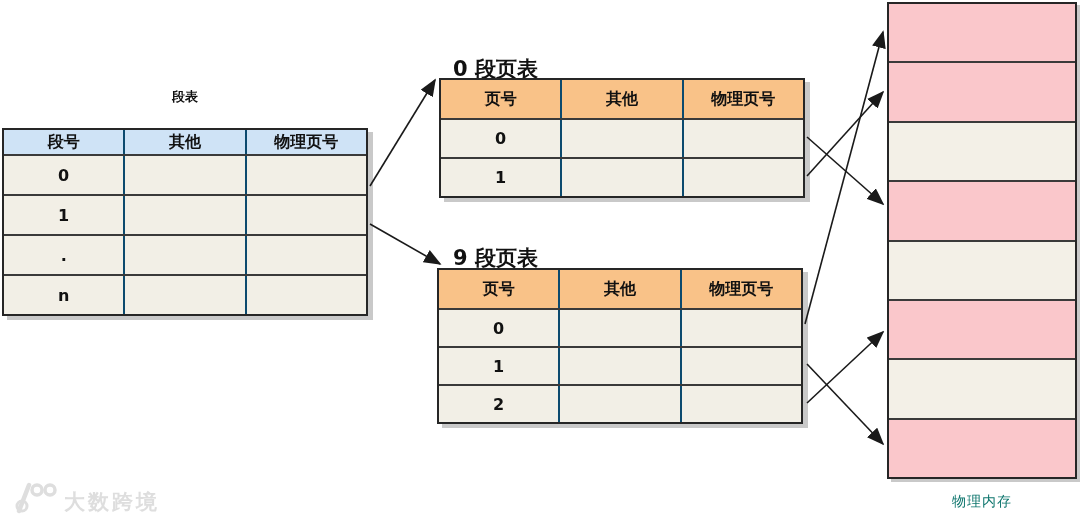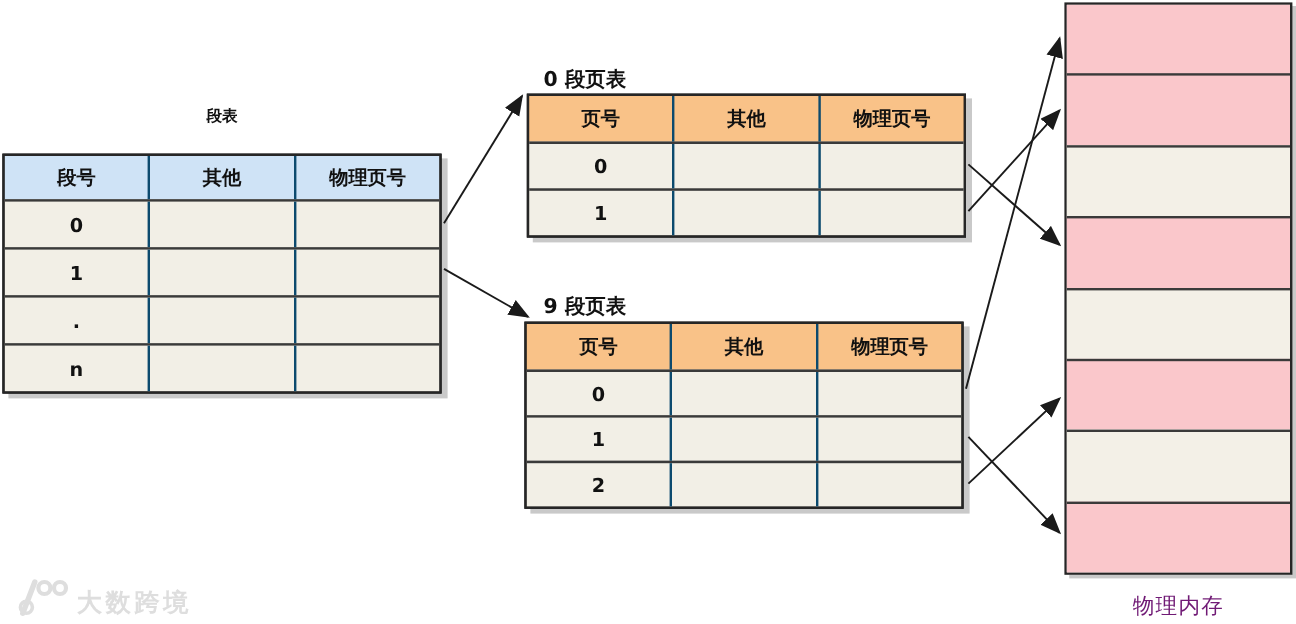--- a/index.html
+++ b/index.html
@@ -4,56 +4,56 @@
 <style>
   * { margin:0; padding:0; box-sizing:border-box; }
   html,body { background:#fff; }
   body { font-family:"DejaVu Sans","Liberation Sans",sans-serif; }
   .canvas {
     position:relative; width:1080px; height:520px; background:#fff; overflow:hidden;
   }
   
   .tbl {
     position:absolute; border:2px solid #262626;
-    box-shadow:5px 4px 0 #c9c9c9; background:#000000;
+    box-shadow:5px 4px 0 #c9c9c9; background:#ec4899;
   }
   .trow { display:flex; }
   .trow + .trow { border-top:2px solid #3a3a3a; }
   .cell {
     flex:1; display:flex; align-items:center; justify-content:center;
     font-weight:bold; font-size:16px; color:#111;
   }
   .cell + .cell { border-left:2px solid #0c4a6e; }
   .head .cell { font-size:16px; }
   .seg { left:2px; top:128px; width:366px; }
-  .seg .head { height:36px; background:#cfe3f6; }
+  .seg .head { height:24px; background:#cfe3f6; }
   .seg .body { height:40px; background:#f2efe6; }
   .pt0 { left:439px; top:78px; width:366px; }
   .pt1 { left:437px; top:268px; width:366px; }
   .pt0 .head, .pt1 .head { height:38px; background:#f9c288; }
   .pt0 .body { height:39px; background:#f2efe6; }
   .pt1 .body { height:38px; background:#f2efe6; }
   
   .tbl-title {
-    position:absolute; font-weight:bold; font-size:17px; color:#111; white-space:nowrap;
+    position:absolute; font-weight:bold; font-size:21px; color:#111; white-space:nowrap;
   }
   .title-seg { left:2px; top:88px; width:366px; text-align:center; font-size:13px; }
   .title-pt0 { left:453px; top:55px; }
   .title-pt1 { left:453px; top:244px; }
   
   .mem {
     position:absolute; left:887px; top:2px; width:190px; height:477px;
     border:2px solid #262626; display:flex; flex-direction:column;
     box-shadow:4px 3px 0 #c9c9c9;
   }
   .mem-block { flex:1; }
   .mem-block + .mem-block { border-top:2px solid #3a3a3a; }
   .mem-label {
     position:absolute; left:887px; top:493px; width:190px; text-align:center;
-    font-size:18px; color:#701a75; letter-spacing:1px;
+    font-size:14px; color:#0f766e; letter-spacing:1px;
   }
   
   #arrow-layer { position:absolute; left:0; top:0; pointer-events:none; }
   #arrow-layer line { stroke:#1a1a1a; stroke-width:1.6; }
   
   .watermark {
     position:absolute; left:12px; top:480px; display:flex; align-items:flex-end;
     gap:6px; color:#dedede; user-select:none;
   }
   .watermark .wm-text { font-size:21px; font-weight:bold; letter-spacing:3px; }

